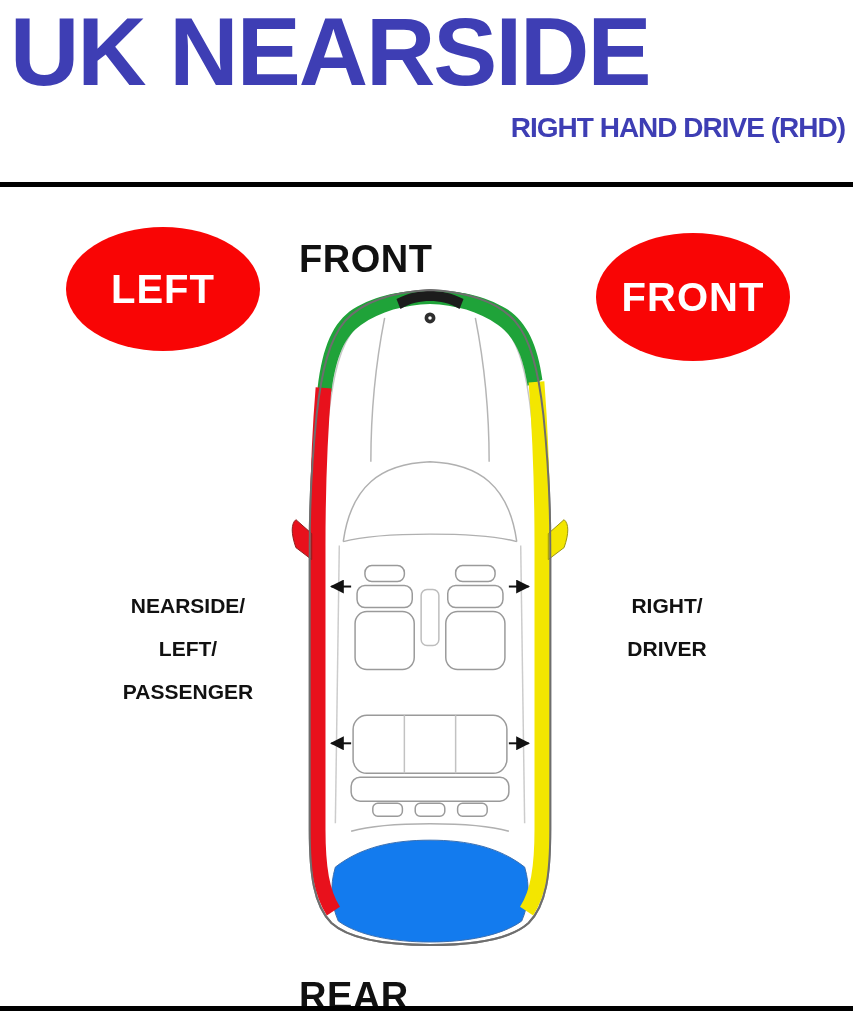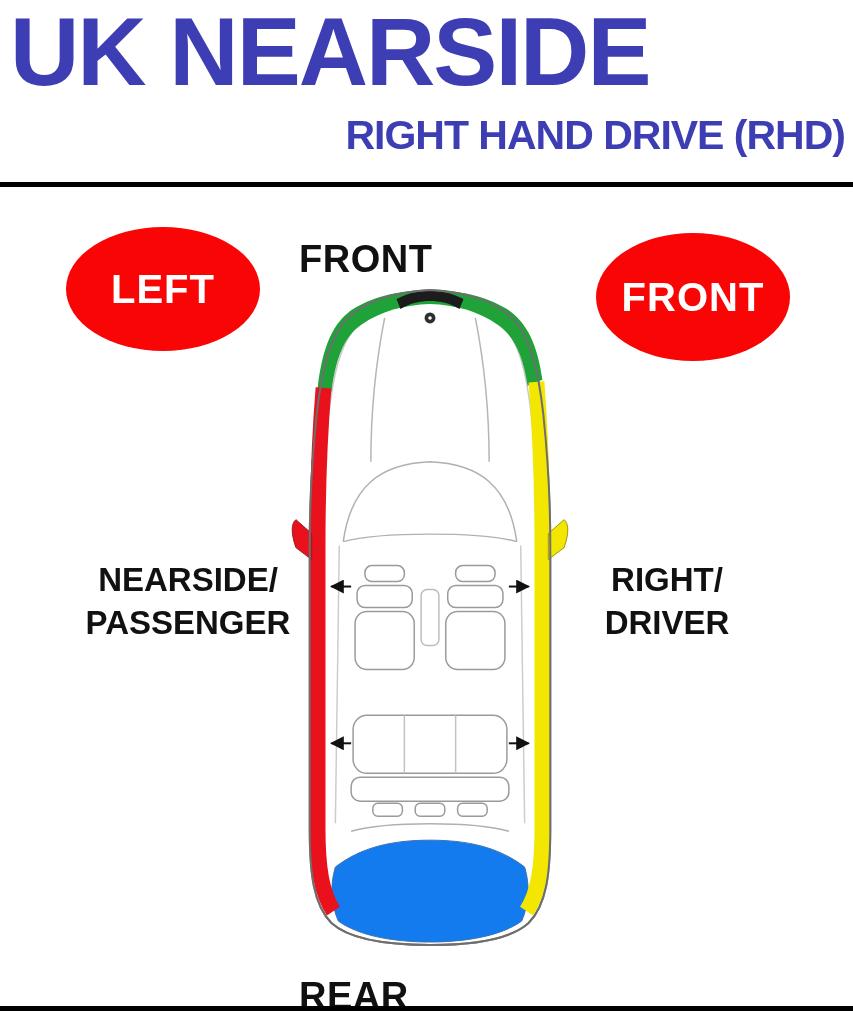--- a/index.html
+++ b/index.html
@@ -5,21 +5,21 @@
   html,body { margin:0; padding:0; background:#fff; font-family:"Liberation Sans", sans-serif; }
   .page { position:relative; width:853px; height:1011px; background:#fff; overflow:hidden; }
 
   .title {
     position:absolute; left:10px; top:2px;
     font-size:96px; font-weight:bold; letter-spacing:-2px; line-height:1.05;
     color:var(--title-blue,#3e3eb4); white-space:nowrap;
   }
   .subtitle {
     position:absolute; right:8px; top:112px;
-    font-size:41px; font-weight:bold; letter-spacing:-1px;
+    font-size:28px; font-weight:bold; letter-spacing:-1px;
     color:var(--title-blue,#3e3eb4); white-space:nowrap;
   }
   .rule-top { position:absolute; left:0; top:182px; width:853px; height:5px; background:var(--divider-black,#000); }
   .rule-bottom { position:absolute; left:0; bottom:0; width:853px; height:5px; background:var(--divider-black,#000); }
 
   .badge {
     position:absolute; border-radius:50%;
     background:var(--badge-red,#f90505);
     display:flex; align-items:center; justify-content:center;
     color:#fff; font-size:40px; font-weight:bold; letter-spacing:1px;
@@ -30,22 +30,23 @@
   .axis-label {
     position:absolute; width:256px; text-align:left;
     font-size:38px; font-weight:bold; color:var(--label-black,#111);
     letter-spacing:0.5px;
   }
   .front-label { left:299px; top:238px; }
   .rear-label  { left:299px; top:975px; }
 
   .side-label {
     position:absolute; text-align:center;
-    font-size:33px; font-weight:bold; line-height:43px;
+    font-size:21px; font-weight:bold; line-height:43px;
     color:var(--label-black,#111);
+    margin-top:26px;
   }
   .nearside-label { left:52px;  top:558px; width:272px; }
   .offside-label  { left:534px; top:558px; width:266px; }
 
   .car-svg { position:absolute; left:290px; top:284px; width:280px; height:665px; }
 </style>
 </head>
 <body>
 
 <div class="page">
@@ -59,20 +60,21 @@
   </div>
   <div class="badge badge-right">
     <span>FRONT</span>
   </div>
 
   <div class="axis-label front-label">FRONT</div>
   <div class="axis-label rear-label">REAR</div>
 
   <div class="side-label nearside-label">
     <div>NEARSIDE/</div>
+    <div>LEFT/</div>
     <div>PASSENGER</div>
   </div>
   <div class="side-label offside-label">
     <div>RIGHT/</div>
     <div>DRIVER</div>
   </div>
 
   <svg class="car-svg" viewBox="0 0 284 666" preserveAspectRatio="none">
     <defs>
       <marker id="arr" viewBox="0 0 10 10" refX="9" refY="5" markerWidth="7" markerHeight="7" orient="auto-start-reverse">

